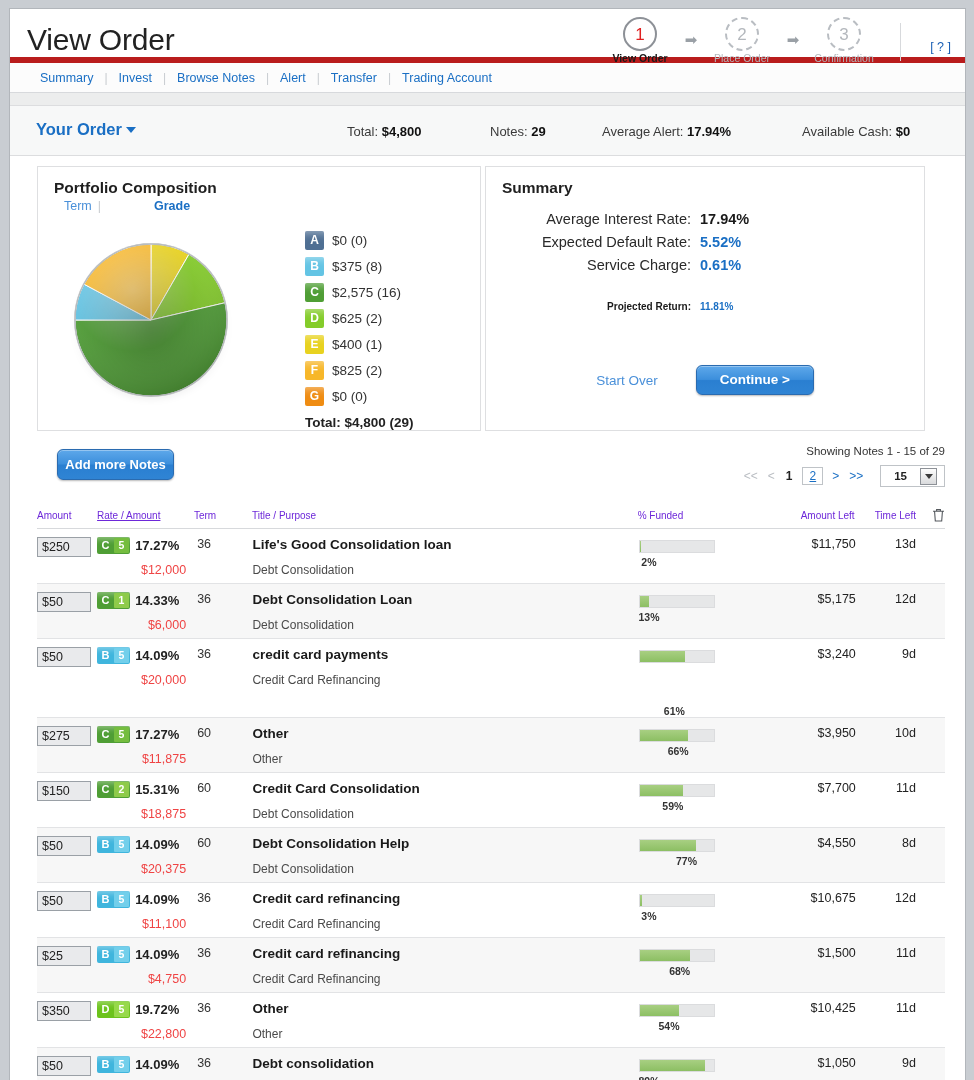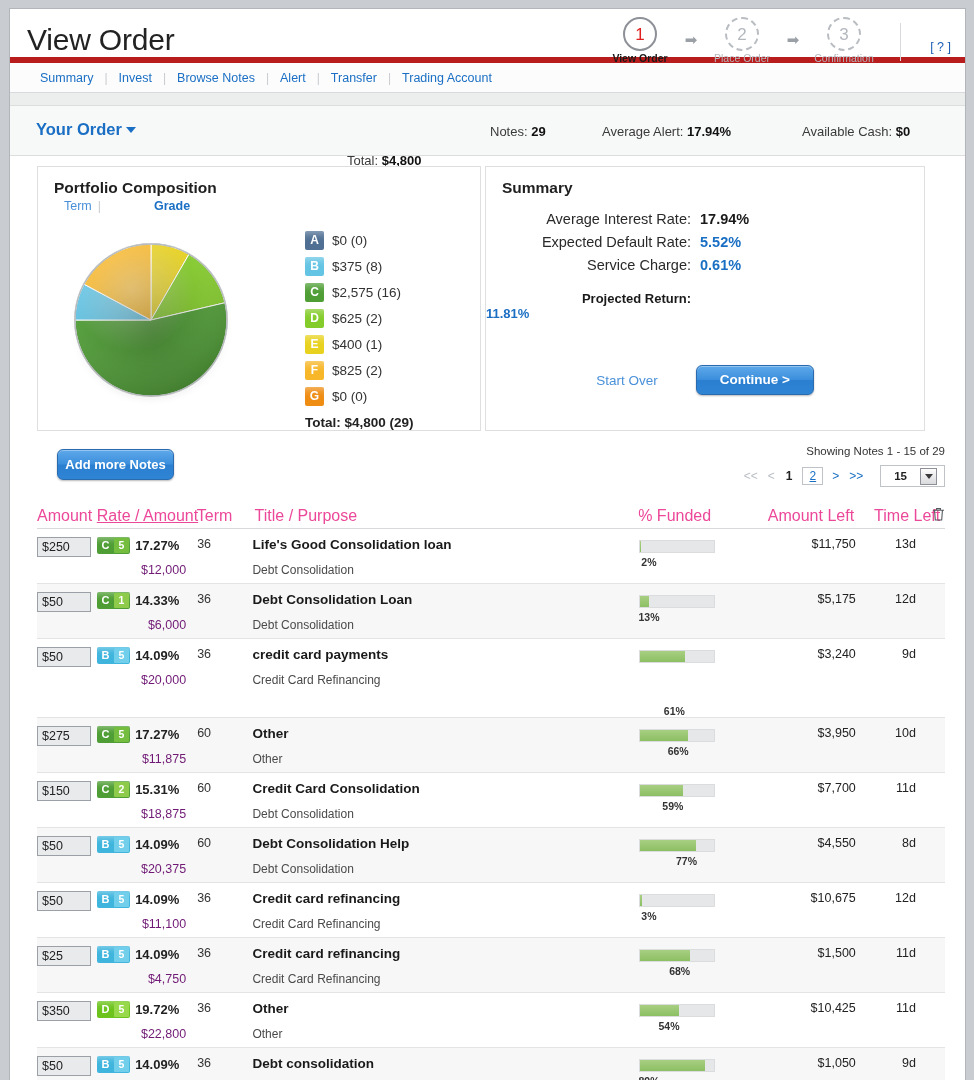--- a/index.html
+++ b/index.html
@@ -133,21 +133,21 @@
   .caret {
     display: inline-block;
     margin-left: 4px;
     border-left: 5px solid transparent;
     border-right: 5px solid transparent;
     border-top: 6px solid #1a6fc4;
     vertical-align: 2px;
   }
   .stat { position: absolute; top: 18px; font-size: 13px; color: #3a3a3a; white-space: nowrap; }
   .stat b { color: #111; }
-  .stat-total { left: 337px; margin-top: 29px; }
+  .stat-total { left: 337px; }
   .stat-notes { left: 480px; }
   .stat-rate  { left: 592px; }
   .stat-cash  { left: 792px; }
 
   
   .content {
     background: #ffffff;
     padding: 0;
   }
 
@@ -208,21 +208,21 @@
   .sum-row {
     display: flex;
     justify-content: flex-start;
     font-size: 14.5px;
     margin-bottom: 7px;
   }
   .sum-label { width: 214px; text-align: right; color: #2a2a2a; padding-right: 9px; }
   .sum-value { font-weight: bold; color: #1a1a1a; }
   .sum-value.blue { color: #1a6fc4; }
   .sum-rows { padding: 14px 0 0 0; }
-  .sum-row.big { font-size: 13px; margin-top: 18px; flex-direction: column; }
+  .sum-row.big { font-size: 10px; margin-top: 28px; }
   .sum-row.big .sum-label { font-weight: bold; color: #1a1a1a; }
 
   .sum-actions {
     position: absolute;
     left: 0; right: 0; top: 198px;
     display: flex;
     align-items: center;
     justify-content: center;
   }
   .startover {
@@ -287,22 +287,22 @@
     display: block;
   }
 
   
   .table { margin: 0 20px 0 27px; }
   .thead {
     display: flex;
     align-items: center;
     height: 26px;
     border-bottom: 1px solid #d7d9dc;
-    font-size: 16px;
-    color: #ec4899;
+    font-size: 10px;
+    color: #6d28d9;
   }
   .thead .th { white-space: nowrap; }
   .c-amount  { width: 62px; }
   .c-rate    { width: 100px; text-decoration: underline; }
   .c-term    { width: 60px; }
   .c-title   { width: 398px; }
   .c-funded  { width: 128px; }
   .c-left    { width: 96px; text-align: right; }
   .c-time    { width: 62px; text-align: right; padding-left: 20px; }
   .c-trash   { width: 30px; text-align: right; }
@@ -341,21 +341,21 @@
   .grade-badge .gn {
     width: 16px; line-height: 15px; text-align: center;
     color: #fff; font-size: 10.5px; font-weight: bold;
     margin: 1px 1px 1px 0;
     border-radius: 1px;
   }
 
   .rate-cell { width: 100px; }
   .rate-top { display: flex; align-items: center; }
   .rate-pct { font-size: 13px; font-weight: bold; color: #222; margin-left: 5px; }
-  .rate-amt { font-size: 12.5px; color: #701a75; text-align: right; padding-right: 8px; margin-top: 9px; }
+  .rate-amt { font-size: 12.5px; color: #ef4444; text-align: right; padding-right: 8px; margin-top: 9px; }
 
   .term-cell { width: 60px; font-size: 12.5px; color: #333; padding-left: 3px; }
   .title-cell { width: 398px; }
   .title-main { font-size: 13.5px; font-weight: bold; color: #1a1a1a; }
   .title-sub { font-size: 12px; color: #4a4a4a; margin-top: 11px; }
 
   .funded-cell { width: 128px; padding-top: 3px; }
   .bar-track {
     width: 76px; height: 13px;
     background: #e6e7e8;

